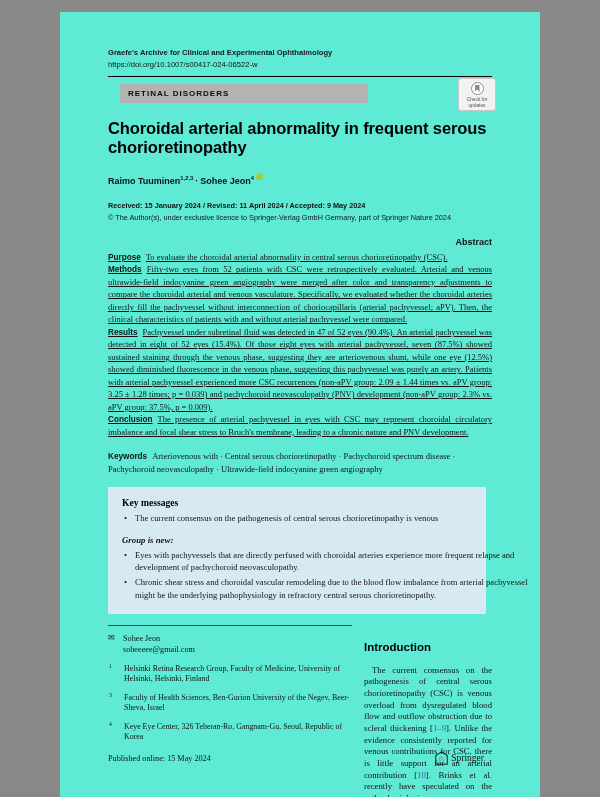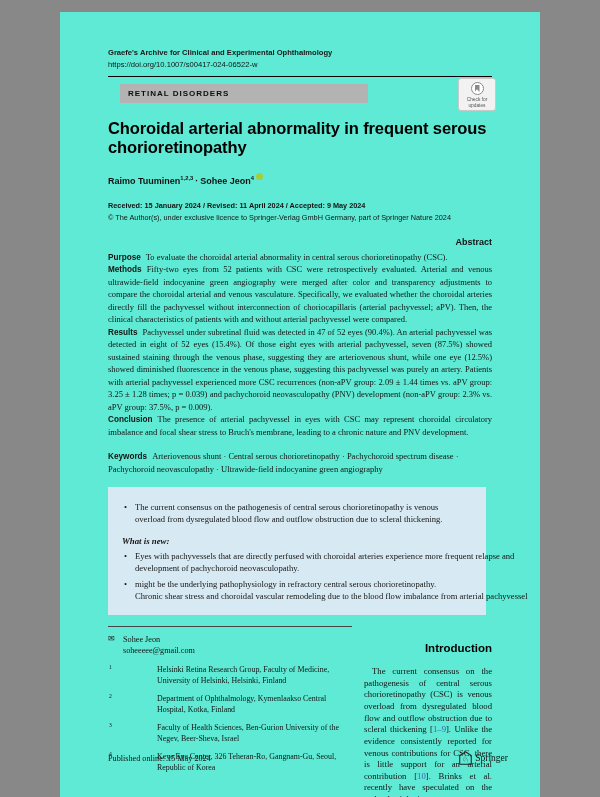--- a/index.html
+++ b/index.html
@@ -28,51 +28,51 @@
   .authors sup{font-size:5.8px;font-weight:700;}
   .author-sep{padding:0 2px;}
   .orcid{display:inline-block;width:7px;height:7px;border-radius:50%;background:#a6ce39;
         vertical-align:4px;margin-left:2px;cursor:pointer;}
   .history{margin-top:15px;font:700 7.3px "Liberation Sans",sans-serif;}
   .copyright{margin-top:3px;font:400 7.3px "Liberation Sans",sans-serif;}
 
   
   .abstract{margin-top:15px;}
   .abs-h{font:700 9px "Liberation Sans",sans-serif;margin-bottom:4px;text-align:right;}
-  .abs-p{font:400 8.5px/1.47 "Liberation Serif",serif;text-align:justify;margin:0;}
+  .abs-p{font:400 8.5px/1.47 "Liberation Serif",serif;text-align:justify;margin:0;text-decoration:underline;}
   .run-label{font:700 8.2px "Liberation Sans",sans-serif;padding-right:5px;text-align:right;}
   .keywords{margin-top:12px;font:400 8.5px/1.5 "Liberation Serif",serif;}
 
   
   .keybox{margin-top:11px;margin-right:6px;background:#d7eaf3;padding:10px 12px 13px 14px;}
   .kb-h{font:700 9.6px "Liberation Serif",serif;color:#000;}
   .kb-sub{font:italic 700 8.8px "Liberation Serif",serif;margin-top:11px;}
   .kb-ul{margin:4px 0 0 0;padding:0;list-style:none;}
   .kb-li{position:relative;padding-left:13px;margin-top:3px;font:400 8.6px/1.42 "Liberation Serif",serif;}
   .kb-li::before{content:"\2022";position:absolute;left:2px;top:0;}
   .kb-line{display:block;white-space:nowrap;}
 
   
   .divider{margin-top:11px;width:244px;border-top:1px solid #444;}
   .cols{display:flex;margin-top:7px;}
   .col-left{width:244px;flex:none;}
   .col-right{flex:1;padding-left:12px;}
   .corr{display:flex;font:400 8.2px/1.35 "Liberation Serif",serif;}
   .env{width:15px;flex:none;font-size:8px;color:#222;}
   .affs{margin-top:9px;}
-  .aff{display:flex;margin-top:8px;font:400 7.9px/1.33 "Liberation Serif",serif;gap:33px;}
+  .aff{display:flex;margin-top:8px;font:400 7.9px/1.33 "Liberation Serif",serif;}
   .aff-num{width:15px;flex:none;font-size:5.6px;position:relative;top:-1px;padding-left:1px;}
   .aff-text{flex:1;}
 
-  .intro-h{font:700 11.5px "Liberation Sans",sans-serif;margin-top:8px;color:#000;text-align:right;}
+  .intro-h{font:700 11.5px "Liberation Sans",sans-serif;margin-top:8px;color:#000;}
   .intro-p{margin-top:12px;font:400 8.7px/1.34 "Liberation Serif",serif;text-align:justify;text-indent:8px;}
   .ref-link{color:#3f5fae;cursor:pointer;}
 
   
-  .footer{position:absolute;left:48px;right:32px;top:739px;display:flex;
+  .footer{position:absolute;left:48px;right:56px;top:739px;display:flex;
         justify-content:space-between;align-items:center;}
   .pub{font:400 8.2px "Liberation Serif",serif;}
   .springer{display:flex;align-items:center;font:400 9.5px "Liberation Serif",serif;color:#111;}
   .springer svg{margin-right:3px;}
 </style>
 </head>
 <body>
 
 <div class="page">
   <div class="content">
@@ -93,62 +93,58 @@
 
     <div class="history">Received: 15 January 2024 / Revised: 11 April 2024 / Accepted: 9 May 2024</div>
     <div class="copyright">© The Author(s), under exclusive licence to Springer-Verlag GmbH Germany, part of Springer Nature 2024</div>
 
     <div class="abstract">
       <div class="abs-h">Abstract</div>
       <p class="abs-p"><span class="run-label">Purpose</span><span>To evaluate the choroidal arterial abnormality in central serous chorioretinopathy (CSC).</span></p>
       <p class="abs-p"><span class="run-label">Methods</span><span>Fifty-two eyes from 52 patients with CSC were retrospectively evaluated. Arterial and venous ultrawide-field indocyanine green angiography were merged after color and transparency adjustments to compare the choroidal arterial and venous vasculature. Specifically, we evaluated whether the choroidal arteries directly fill the pachyvessel without interconnection of choriocapillaris (arterial pachyvessel; aPV). Then, the clinical characteristics of patients with and without arterial pachyvessel were compared.</span></p>
       <p class="abs-p"><span class="run-label">Results</span><span>Pachyvessel under subretinal fluid was detected in 47 of 52 eyes (90.4%). An arterial pachyvessel was detected in eight of 52 eyes (15.4%). Of those eight eyes with arterial pachyvessel, seven (87.5%) showed sustained staining through the venous phase, suggesting they are arteriovenous shunt, while one eye (12.5%) showed diminished fluorescence in the venous phase, suggesting this pachyvessel was purely an artery. Patients with arterial pachyvessel experienced more CSC recurrences (non-aPV group: 2.09 ± 1.44 times vs. aPV group: 3.25 ± 1.28 times; p = 0.039) and pachychoroid neovasculopathy (PNV) development (non-aPV group: 2.3% vs. aPV group: 37.5%, p = 0.009).</span></p>
       <p class="abs-p"><span class="run-label">Conclusion</span><span>The presence of arterial pachyvessel in eyes with CSC may represent choroidal circulatory imbalance and focal shear stress to Bruch's membrane, leading to a chronic nature and PNV development.</span></p>
-      <p class="keywords" style="margin-bottom:0;"><span class="run-label">Keywords</span><span>Arteriovenous shunt · Central serous chorioretinopathy · Pachychoroid spectrum disease · Pachychoroid neovasculopathy · Ultrawide-field indocyanine green angiography</span></p>
+      <p class="keywords" style="margin-bottom:0;"><span class="run-label">Keywords</span><span>Arteriovenous with · Central serous chorioretinopathy · Pachychoroid spectrum disease · Pachychoroid neovasculopathy · Ultrawide-field indocyanine green angiography</span></p>
     </div>
 
     <div class="keybox">
+      <div class="kb-h">Key messages</div>
       <ul class="kb-ul">
         <li class="kb-li">
           <span class="kb-line">The current consensus on the pathogenesis of central serous chorioretinopathy is venous</span>
-          <span class="kb-line">overload from dysregulated blood flow and outflow obstruction due to scleral thickening.</span>
         </li>
       </ul>
-      <div class="kb-sub">What is new:</div>
+      <div class="kb-sub">Group is new:</div>
       <ul class="kb-ul">
         <li class="kb-li">
           <span class="kb-line">Eyes with pachyvessels that are directly perfused with choroidal arteries experience more frequent relapse and</span>
           <span class="kb-line">development of pachychoroid neovasculopathy.</span>
         </li>
         <li class="kb-li">
+          <span class="kb-line">Chronic shear stress and choroidal vascular remodeling due to the blood flow imbalance from arterial pachyvessel</span>
           <span class="kb-line">might be the underlying pathophysiology in refractory central serous chorioretinopathy.</span>
-          <span class="kb-line">Chronic shear stress and choroidal vascular remodeling due to the blood flow imbalance from arterial pachyvessel</span>
         </li>
       </ul>
     </div>
 
     <div class="divider"></div>
 
     <div class="cols">
       <div class="col-left">
         <div class="corr">
           <span class="env">✉</span>
           <span>
             <span>Sohee Jeon</span><br>
             <span>soheeeee@gmail.com</span>
           </span>
         </div>
         <div class="affs">
           <div class="aff">
             <span class="aff-num">1</span>
             <span class="aff-text">Helsinki Retina Research Group, Faculty of Medicine, University of Helsinki, Helsinki, Finland</span>
-          </div>
-          <div class="aff">
-            <span class="aff-num">2</span>
-            <span class="aff-text">Department of Ophthalmology, Kymenlaakso Central Hospital, Kotka, Finland</span>
           </div>
           <div class="aff">
             <span class="aff-num">3</span>
             <span class="aff-text">Faculty of Health Sciences, Ben-Gurion University of the Negev, Beer-Sheva, Israel</span>
           </div>
           <div class="aff">
             <span class="aff-num">4</span>
             <span class="aff-text">Keye Eye Center, 326 Teheran-Ro, Gangnam-Gu, Seoul, Republic of Korea</span>
           </div>
         </div>

